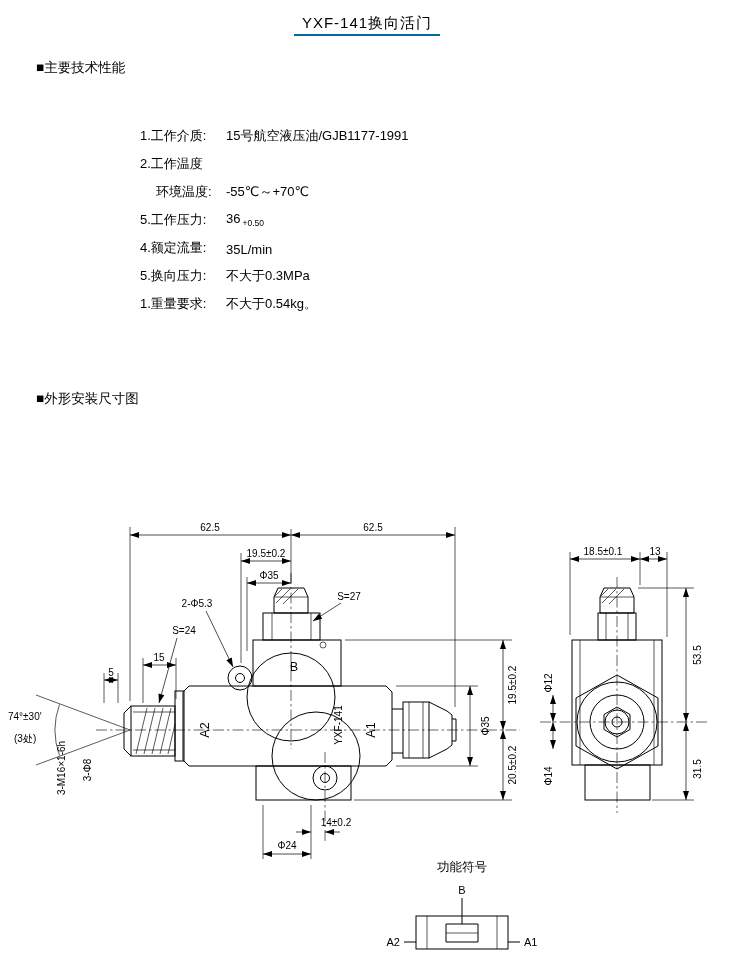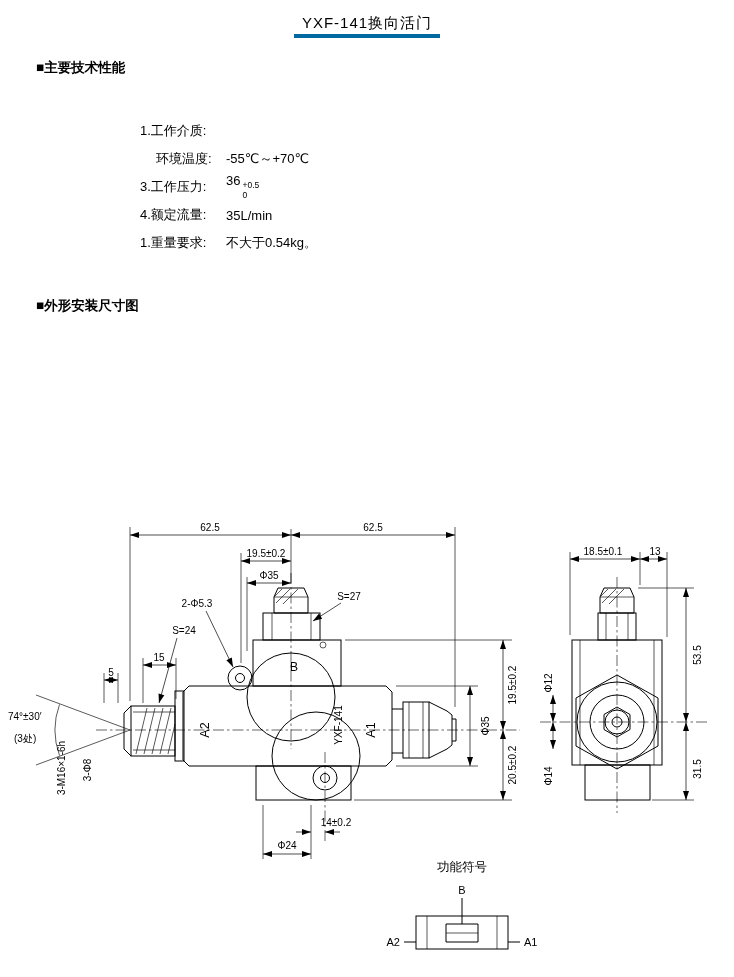--- a/index.html
+++ b/index.html
@@ -4,30 +4,30 @@
 <style>
   * { box-sizing: border-box; margin: 0; padding: 0; }
   html, body { background: #ffffff; }
   body {
     width: 734px; height: 977px;
     position: relative; overflow: hidden;
     color: #000;
     font-family: "Liberation Sans", "DejaVu Sans", sans-serif;
   }
   .title { text-align: center; padding-top: 14px; font-size: 15px; font-weight: 400; letter-spacing: 1px; }
-  .title span { border-bottom: 4px solid #0369a1; padding: 0 8px 3px; }
-  .heading { font-size: 13.5px; font-weight: 700; margin: 26px 0 0 36px; }
-  .heading.second { margin-top: 40px; }
+  .title span { border-bottom: 2px solid #0369a1; padding: 0 8px 3px; }
+  .heading { font-size: 13.5px; font-weight: 400; margin: 26px 0 0 36px; }
+  .heading.second { margin-top: 77px; }
   .spec-list { margin: 40px 0 0 140px; font-size: 13px; }
-  .spec-row { display: flex; height: 28px; align-items: center; white-space: nowrap; }
+  .spec-row { display: flex; height: 28px; align-items: flex-end; white-space: nowrap; }
   .spec-row.indent { padding-left: 16px; }
   .spec-label { width: 86px; flex: none; }
   .spec-row.indent .spec-label { width: 70px; }
   .spec-value { flex: none; }
-  .tol { display: inline-flex; flex-direction: column; align-items: flex-start;
+  .tol { display: inline-flex; flex-direction: row; align-items: flex-start;
          font-size: 8.5px; line-height: 1.15; margin: 0 2px; vertical-align: -3px; }
   svg.drawing { position: absolute; left: 0; top: 497px; display: block; }
   svg text { font-family: "Liberation Sans", "DejaVu Sans", sans-serif; fill: #000; }
   .t10 { font-size: 10px; }
   .t11 { font-size: 11px; }
   .t12 { font-size: 12.5px; }
   .ol   { stroke: #000; stroke-width: 1;    fill: none; }
   .thin { stroke: #000; stroke-width: 0.65; fill: none; }
   .cl   { stroke: #000; stroke-width: 0.6;  fill: none; stroke-dasharray: 11 3 2.5 3; }
   .dim-l{ stroke: #000; stroke-width: 0.7;  fill: none; }
@@ -36,35 +36,44 @@
 </head>
 <body>
 
 <div class="title"><span>YXF-141换向活门</span></div>
 
 <div class="heading">■主要技术性能</div>
 
 <div class="spec-list">
   <div class="spec-row">
     <span class="spec-label">1.工作介质:</span>
+    <span class="spec-value">15号航空液压油/GJB1177-1991</span>
+  </div>
+  <div class="spec-row">
+    <span class="spec-label">2.工作温度</span>
+    <span class="spec-value"></span>
   </div>
   <div class="spec-row indent">
     <span class="spec-label">环境温度:</span>
     <span class="spec-value">-55℃～+70℃</span>
   </div>
   <div class="spec-row">
-    <span class="spec-label">3.工作压力:</span>
+    <span class="spec-label">5.工作压力:</span>
     <span class="spec-value"><span>36</span><span class="tol">
           <span>+0.5</span>
           <span>0</span>
         </span></span>
   </div>
   <div class="spec-row">
     <span class="spec-label">4.额定流量:</span>
     <span class="spec-value">35L/min</span>
+  </div>
+  <div class="spec-row">
+    <span class="spec-label">5.换向压力:</span>
+    <span class="spec-value">不大于0.3MPa</span>
   </div>
   <div class="spec-row">
     <span class="spec-label">1.重量要求:</span>
     <span class="spec-value">不大于0.54kg。</span>
   </div>
 </div>
 
 <div class="heading second">■外形安装尺寸图</div>
 
 <svg class="drawing" width="734" height="480" viewBox="0 0 734 480">

